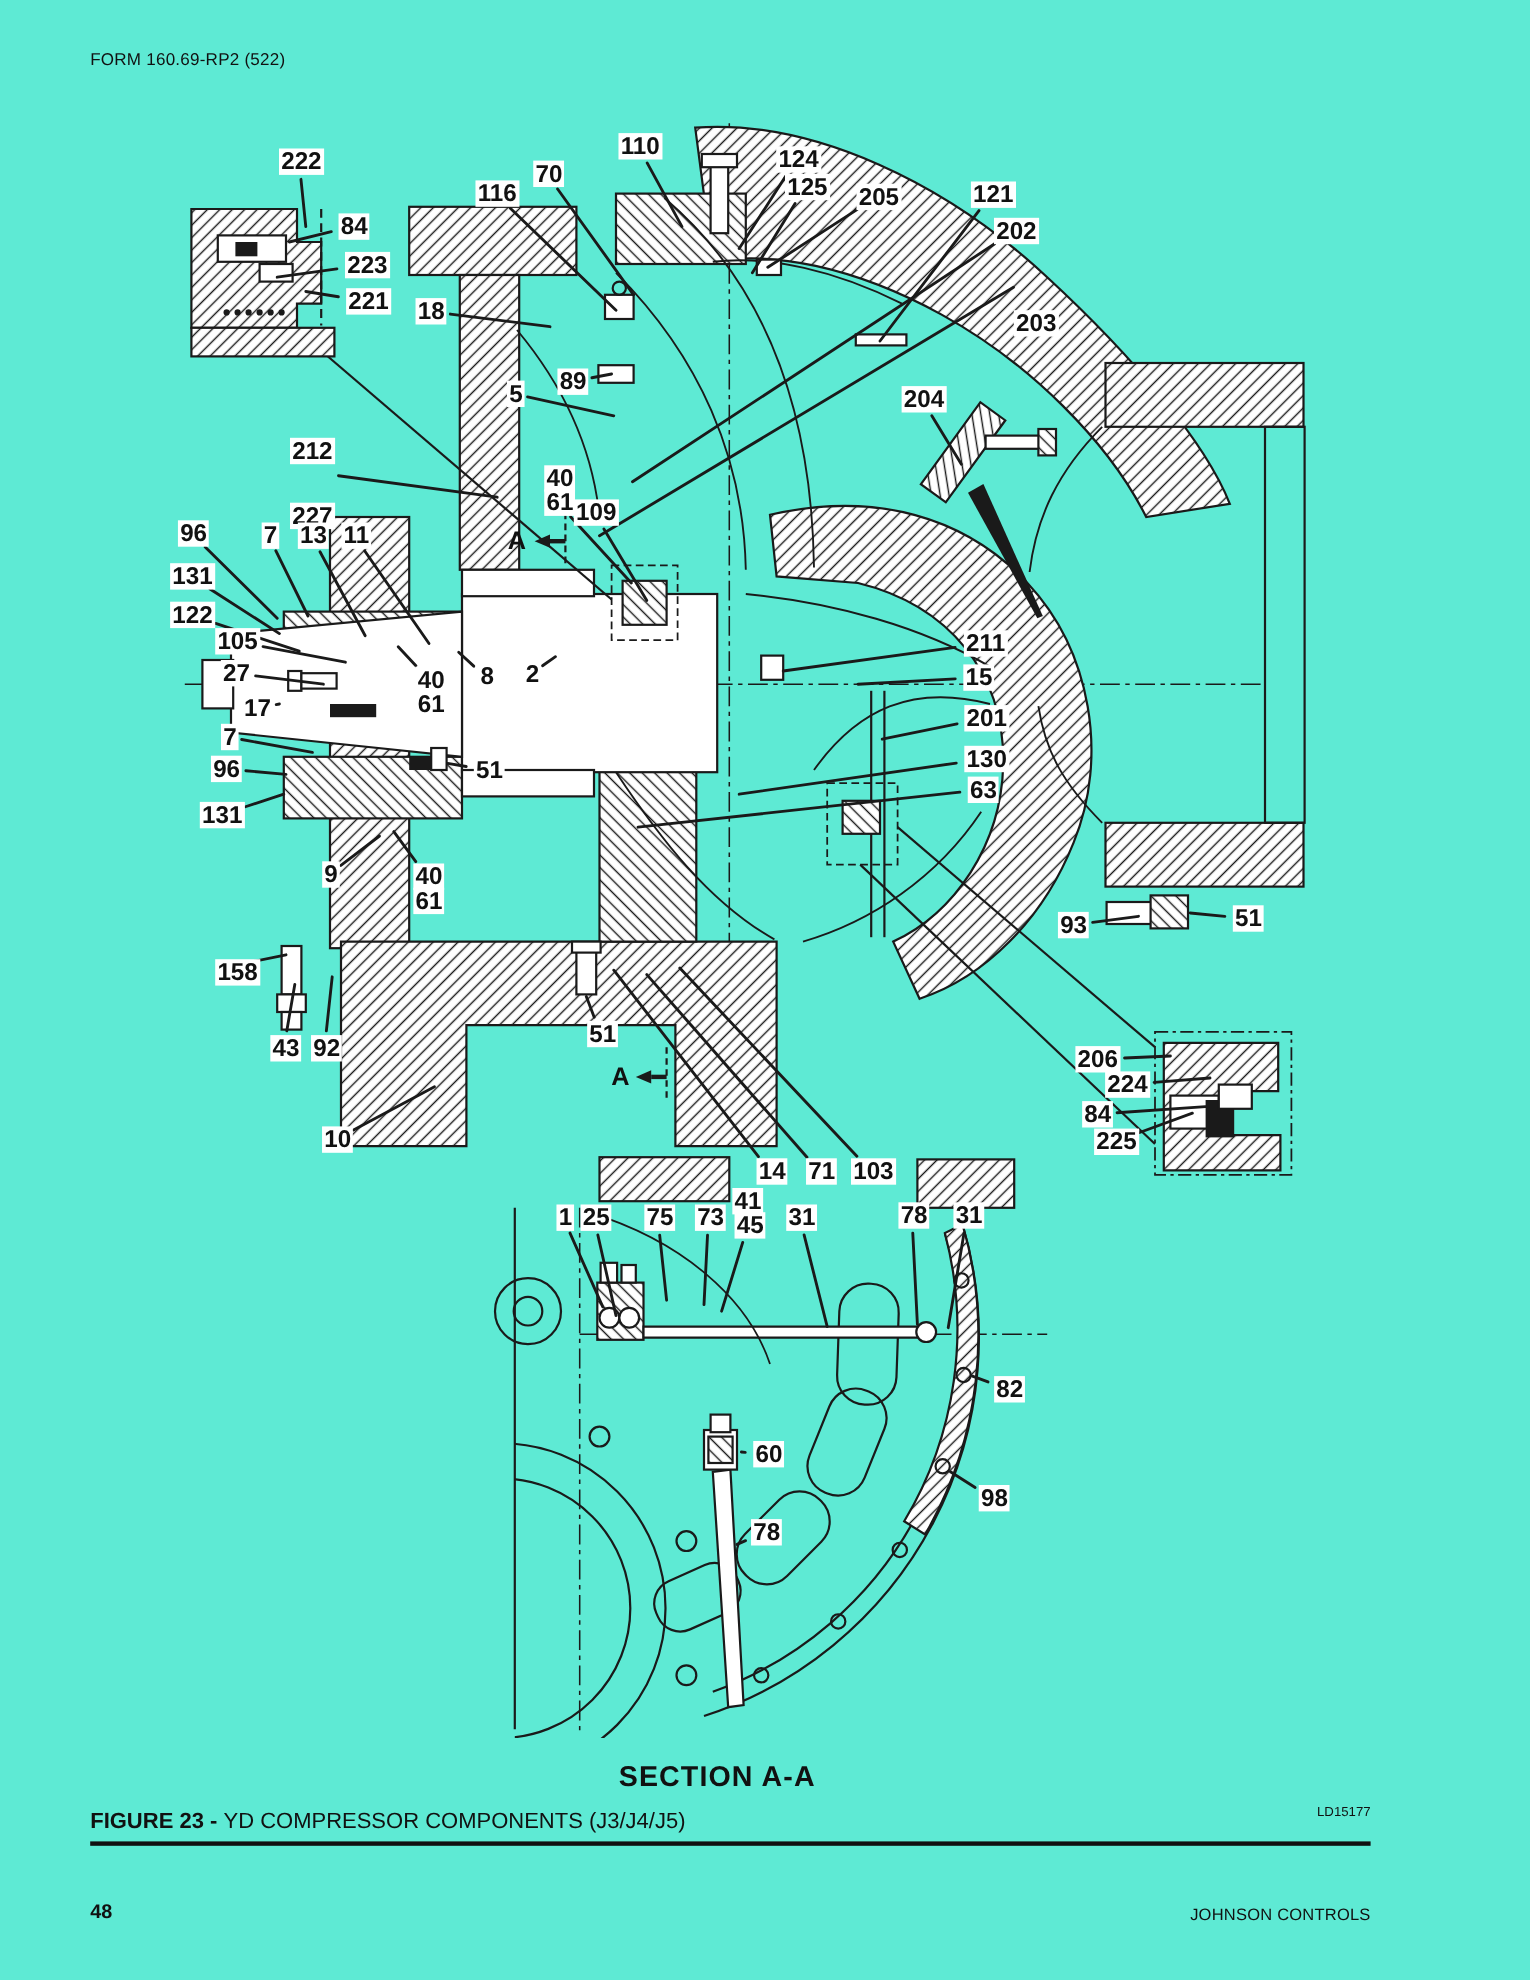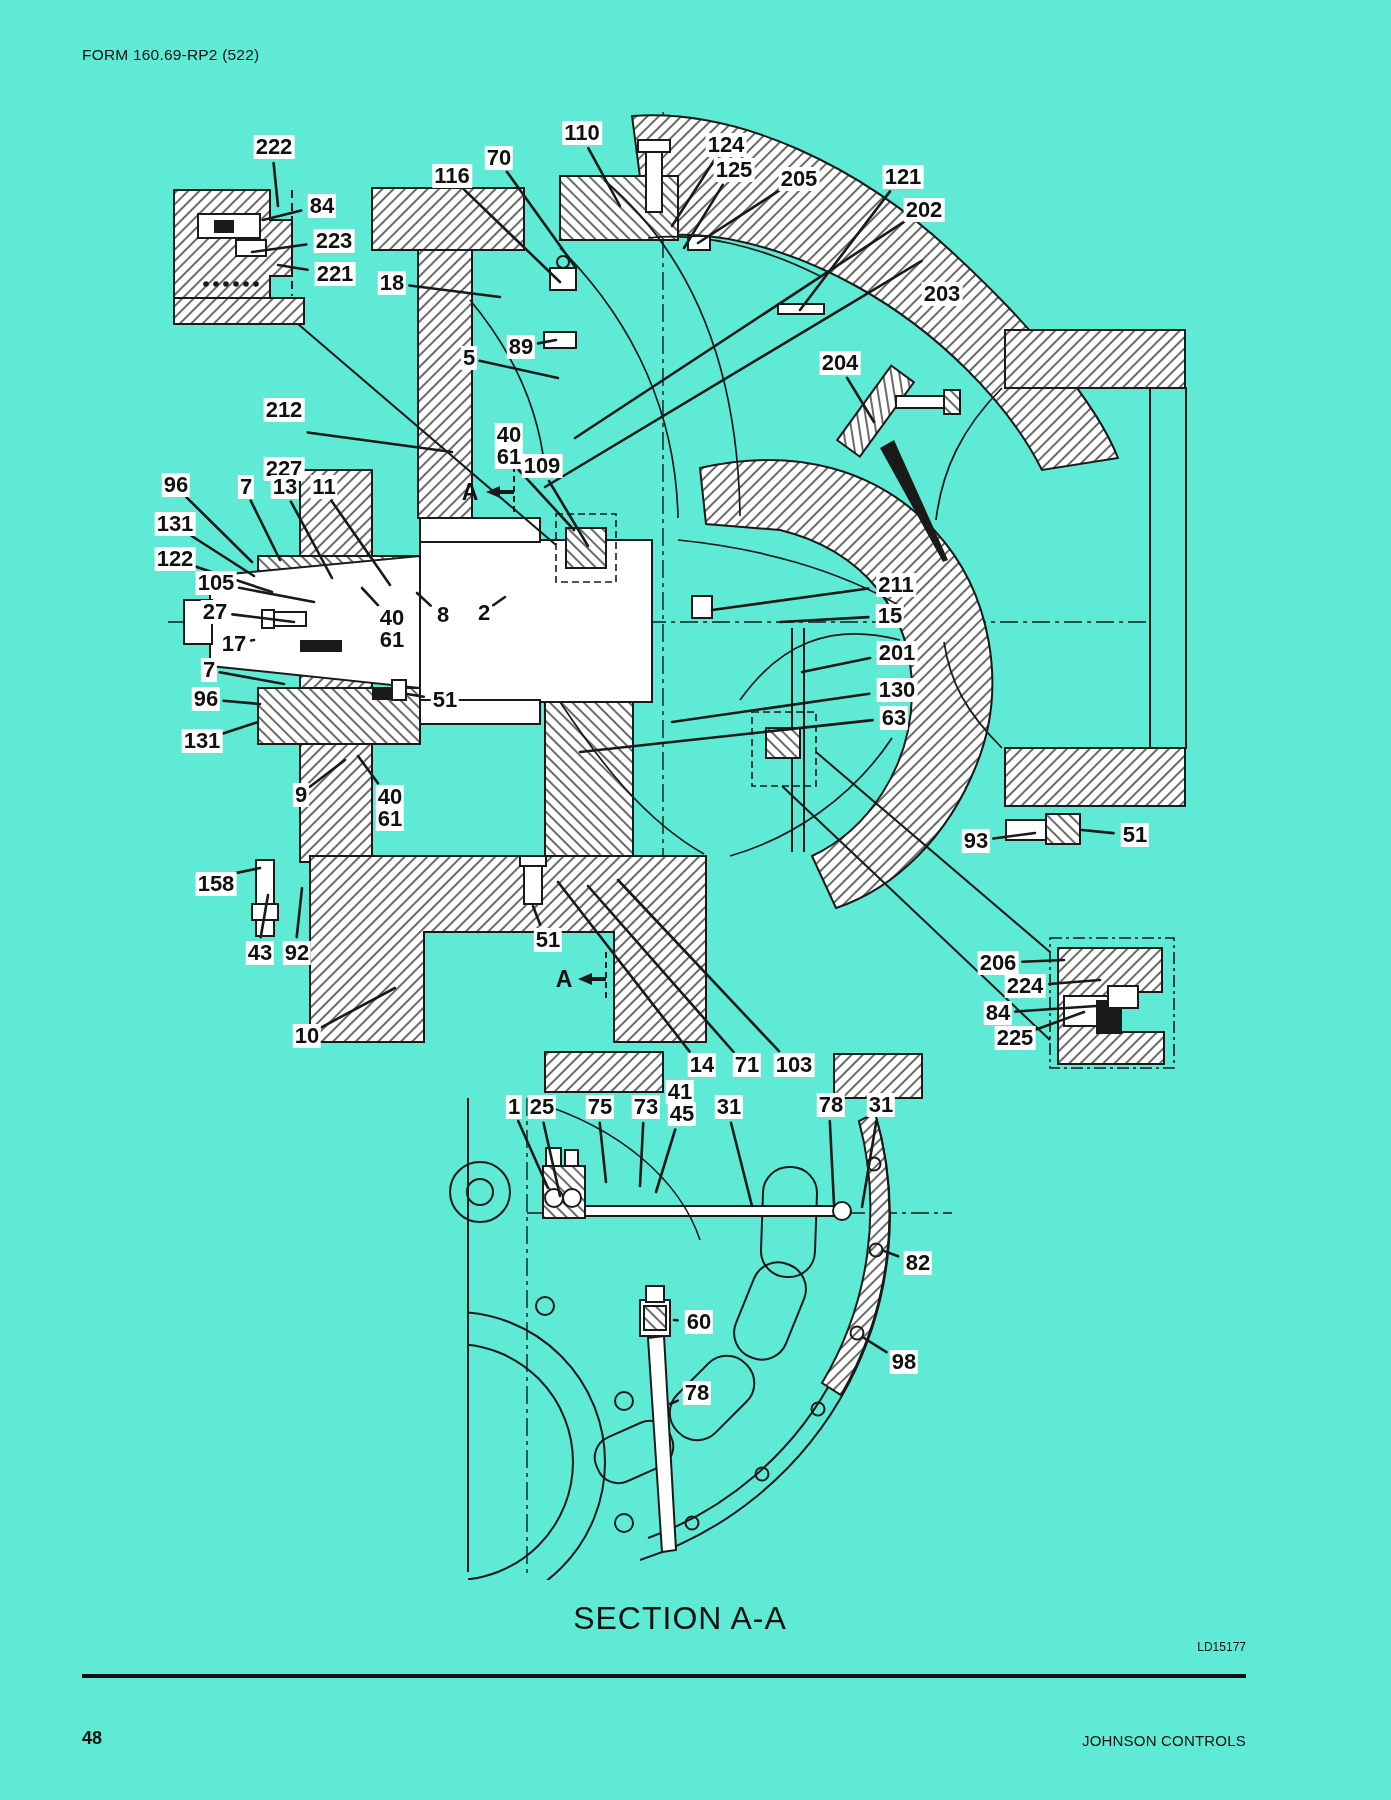--- a/index.html
+++ b/index.html
@@ -9,22 +9,22 @@
   .diagram{position:absolute;left:0;top:0;width:1391px;height:1800px;}
   .diagram svg{position:absolute;left:0;top:0;}
   svg.art{z-index:1;}
   svg.leaders{z-index:2;}
   #callout-layer{position:absolute;left:2px;top:0;width:1391px;height:1316px;z-index:3;}
   .callout{position:absolute;transform:translate(-50%,-50%);
            font:700 22px/1 "Liberation Sans",sans-serif;color:#111;
            white-space:nowrap;background:#fff;padding:1px 2px;}
   .marker{background:transparent;font-size:23px;}
   #leader-layer line{stroke:#1a1a1a;stroke-width:2.6;stroke-linecap:round;}
-  .section-title{position:absolute;left:680px;top:1600px;transform:translateX(-50%);
-                 font-weight:400;font-size:32px;letter-spacing:1px;z-index:4;}
+  .section-title{position:absolute;left:652px;top:1600px;transform:translateX(-50%);
+                 font-weight:700;font-size:26px;letter-spacing:1px;z-index:4;}
   .caption{position:absolute;left:82px;top:1645px;font-size:20px;z-index:4;}
   .caption b{font-weight:700;}
   .ld{position:absolute;right:145px;top:1640px;font-size:12px;z-index:4;}
   .rule{position:absolute;left:82px;top:1674px;width:1164px;height:4px;background:#111;z-index:4;}
   .pgnum{position:absolute;left:82px;top:1728px;font-weight:700;font-size:18px;}
   .company{position:absolute;right:145px;top:1732px;font-size:15px;letter-spacing:.2px;}
 </style>
 </head>
 <body>
 
@@ -342,18 +342,21 @@
         <div class="callout" style="left: 697px; top: 1322px;">60</div>
         <div class="callout" style="left: 695px; top: 1393px;">78</div>
         <div class="callout" style="left: 902px; top: 1362px;">98</div>
         <div class="callout marker" style="left: 468px; top: 492px;">A</div>
         <div class="callout marker" style="left: 562px; top: 979px;">A</div>
       </div>
   </div>
 
   <div class="section-title">SECTION A-A</div>
 
+  <div class="caption">
+    <b>FIGURE 23 - </b><span>YD COMPRESSOR COMPONENTS (J3/J4/J5)</span>
+  </div>
 
   <div class="ld">LD15177</div>
   <div class="rule"></div>
   <div class="pgnum">48</div>
   <div class="company">JOHNSON CONTROLS</div>
 </div>
 
 </body></html>

